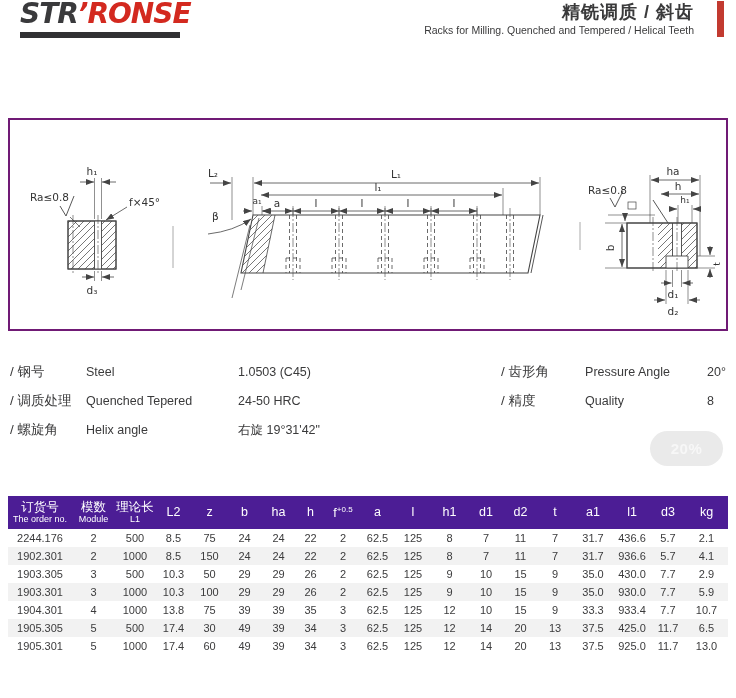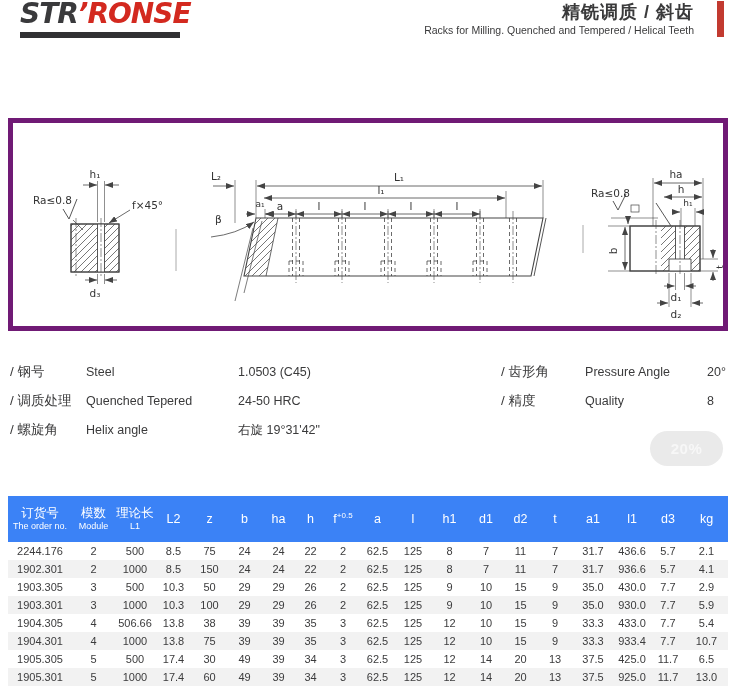--- a/index.html
+++ b/index.html
@@ -16,21 +16,21 @@
   .logo-str { color:#3a3a3c; }
   .logo-red { color:#d3291f; }
   .logo-bar { width:160px; height:6px; background:#313133; margin-top:4px; }
   .title-block { display:flex; align-items:flex-start; gap:23px; }
   .title-text { text-align:right; }
   .title-zh { font-size:18px; font-weight:700; letter-spacing:1px; color:#3a3a3b; }
   .title-en { font-size:10.5px; margin-top:0; color:#3a3a3b; }
   .title-bar { width:7px; height:36px; background:#c23a30; margin-top:1px; }
 
   
-  .drawing-box { margin:80px 8px 0 8px; height:213px; border:5px solid #701a75; }
+  .drawing-box { margin:80px 8px 0 8px; height:213px; border:2px solid #701a75; }
   svg text { font-size:10.5px; fill:#333; font-family:"DejaVu Sans",sans-serif; }
   svg .small { font-size:9px; }
 
   
   .specs { display:flex; padding:0 10px; margin-top:32px; }
   .specs-left { width:492px; }
   .specs-right { flex:1; }
   .spec-row { display:grid; margin-bottom:11px; align-items:baseline; }
   .specs-left .spec-row { grid-template-columns:76px 152px auto; }
   .specs-right .spec-row { grid-template-columns:84px 122px auto; }
@@ -39,21 +39,21 @@
   .spec-val { font-size:12.5px; }
 
   .watermark-pill {
     position:absolute; right:13px; top:431px; width:73px; height:35px;
     border-radius:18px; background:#eaeaea; display:flex; align-items:center; justify-content:center;
     color:#f7f7f7; font-weight:700; font-size:15px; letter-spacing:.5px;
   }
 
   
   table.spec-table { border-collapse:collapse; table-layout:fixed; width:720px; margin:46px 8px 0 8px; }
-  .spec-table thead th { background:#3b82f6; color:#fff; font-weight:400; height:46px; padding:2px 0; vertical-align:middle; }
+  .spec-table thead th { background:#4c1d95; color:#fff; font-weight:400; height:33px; padding:2px 0; vertical-align:middle; }
   .spec-table .th-main { font-size:12.5px; line-height:1.15; }
   .spec-table .th-main sup { font-size:8px; }
   .spec-table .th-sub { font-size:9px; line-height:1.2; font-weight:400; }
   .spec-table tbody td { text-align:center; font-size:11px; height:18px; padding:0 1px; color:#3b3b3c; }
   .spec-table tbody tr:nth-child(even) { background:#f2f2f2; }
 </style>
 </head>
 <body>
 
 <div class="page-header">
@@ -411,41 +411,20 @@
         <td>9</td>
         <td>10</td>
         <td>15</td>
         <td>9</td>
         <td>35.0</td>
         <td>930.0</td>
         <td>7.7</td>
         <td>5.9</td>
       </tr>
       <tr>
-        <td>1904.305</td>
-        <td>4</td>
-        <td>506.66</td>
-        <td>13.8</td>
-        <td>38</td>
-        <td>39</td>
-        <td>39</td>
-        <td>35</td>
-        <td>3</td>
-        <td>62.5</td>
-        <td>125</td>
-        <td>12</td>
-        <td>10</td>
-        <td>15</td>
-        <td>9</td>
-        <td>33.3</td>
-        <td>433.0</td>
-        <td>7.7</td>
-        <td>5.4</td>
-      </tr>
-      <tr>
         <td>1904.301</td>
         <td>4</td>
         <td>1000</td>
         <td>13.8</td>
         <td>75</td>
         <td>39</td>
         <td>39</td>
         <td>35</td>
         <td>3</td>
         <td>62.5</td>

